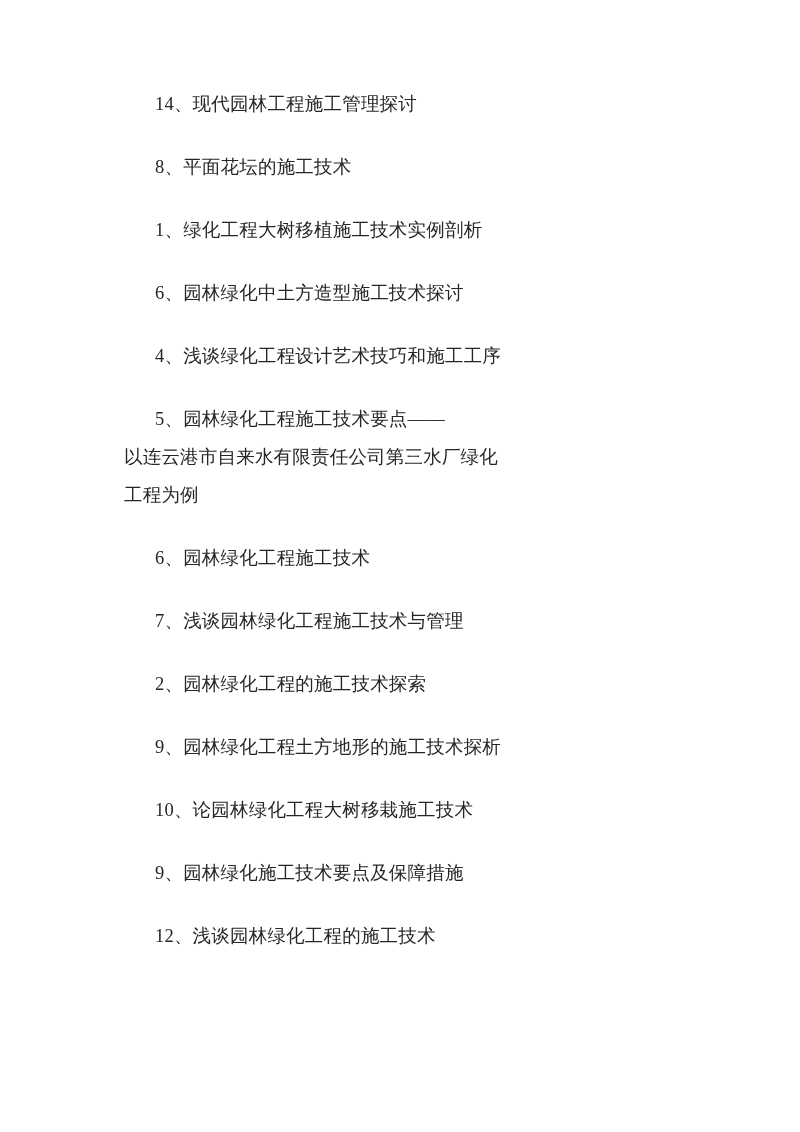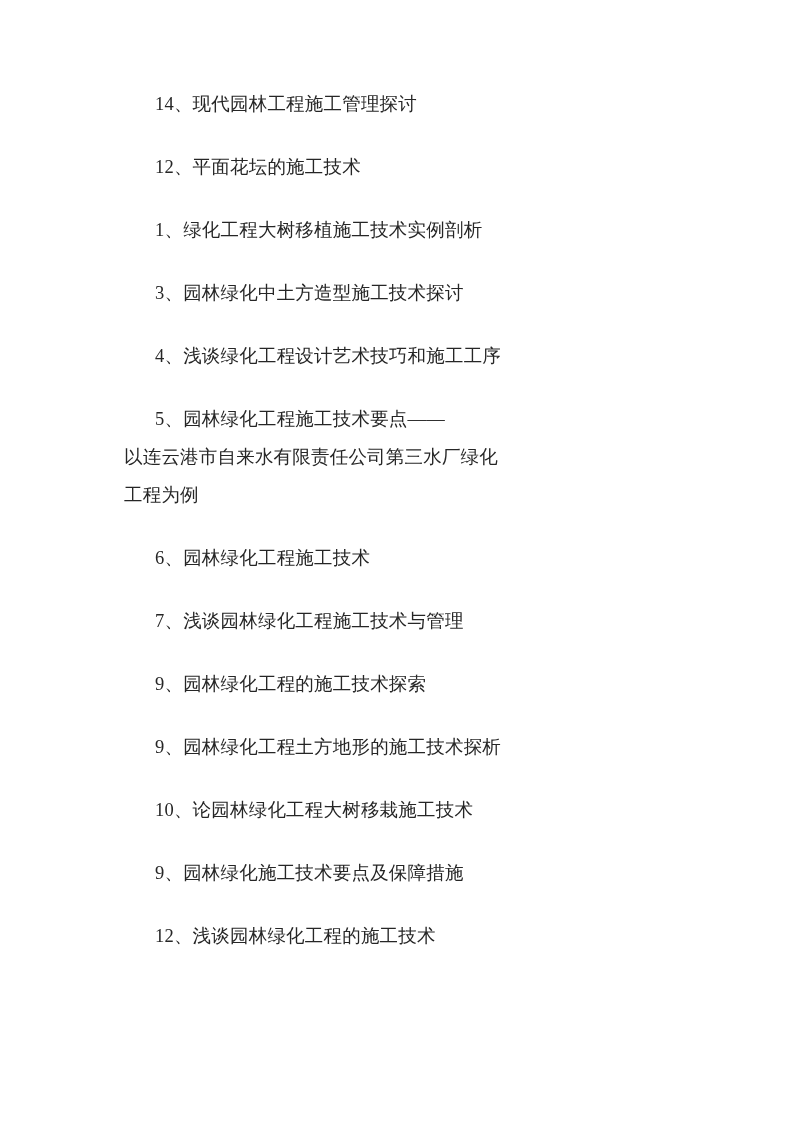--- a/index.html
+++ b/index.html
@@ -30,36 +30,36 @@
   }
 </style>
 </head>
 <body>
 
 <div class="page" style="background: rgb(255, 255, 255);">
   <div class="doc" style="color: rgb(38, 38, 38);">
 
     <p class="item"><span>14、现代园林工程施工管理探讨</span></p>
 
-    <p class="item"><span>12、平面花坛的施工技术</span></p>
+    <p class="item"><span>8、平面花坛的施工技术</span></p>
 
     <p class="item"><span>1、绿化工程大树移植施工技术实例剖析</span></p>
 
 
-    <p class="item"><span>3、园林绿化中土方造型施工技术探讨</span></p>
+    <p class="item"><span>6、园林绿化中土方造型施工技术探讨</span></p>
 
     <p class="item"><span>4、浅谈绿化工程设计艺术技巧和施工工序</span></p>
 
     <p class="item"><span>5、园林绿化工程施工技术要点——</span><br><span>以连云港市自来水有限责任公司第三水厂绿化工程为例</span></p>
 
     <p class="item"><span>6、园林绿化工程施工技术</span></p>
 
     <p class="item"><span>7、浅谈园林绿化工程施工技术与管理</span></p>
 
-    <p class="item"><span>9、园林绿化工程的施工技术探索</span></p>
+    <p class="item"><span>2、园林绿化工程的施工技术探索</span></p>
 
     <p class="item"><span>9、园林绿化工程土方地形的施工技术探析</span></p>
 
     <p class="item"><span>10、论园林绿化工程大树移栽施工技术</span></p>
 
     <p class="item"><span>9、园林绿化施工技术要点及保障措施</span></p>
 
     <p class="item"><span>12、浅谈园林绿化工程的施工技术</span></p>
 
 

